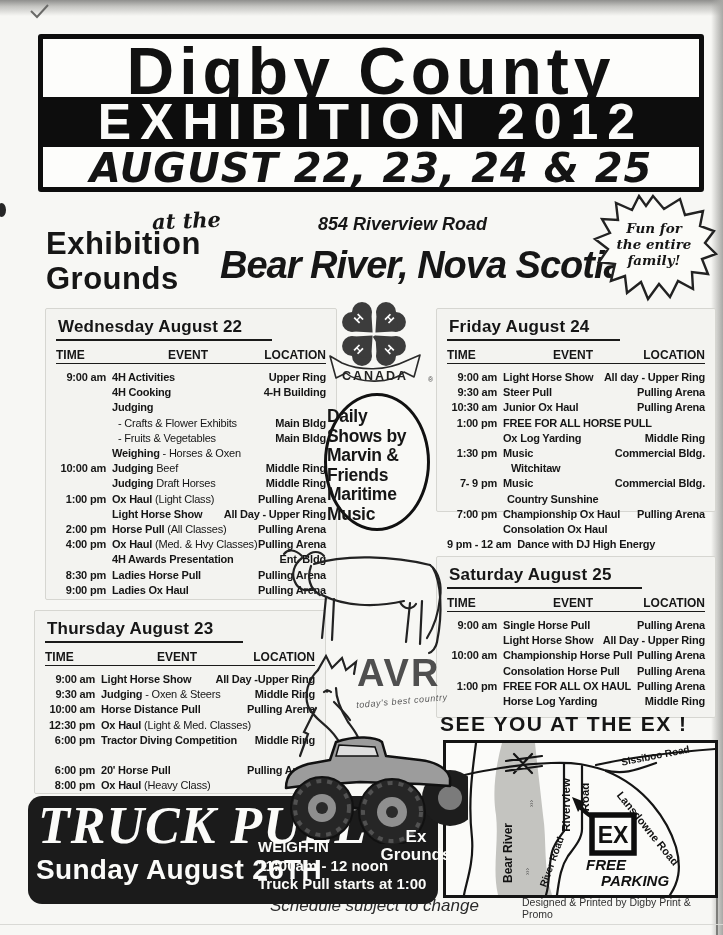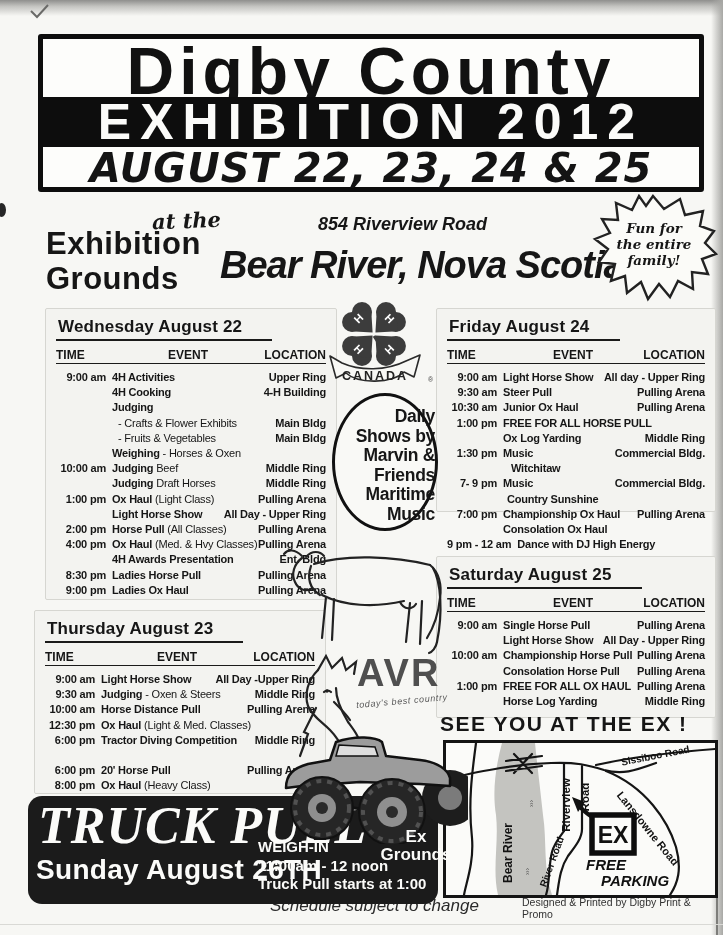--- a/index.html
+++ b/index.html
@@ -53,22 +53,22 @@
   .s-row{display:flex;font-size:11px;line-height:15.2px;min-height:15.2px;letter-spacing:-.2px;white-space:nowrap;}
   .r-time{width:50px;text-align:right;flex-shrink:0;font-weight:bold;}
   .r-time.wide{width:auto;}
   .r-event{flex:1;margin-left:6px;min-width:0;}
   .r-event .eb{font-weight:bold;}
   .r-event .er{font-weight:normal;}
   .r-loc{font-weight:bold;text-align:right;margin-left:4px;}
 
   
   .fourh{position:absolute;left:316px;top:294px;width:120px;height:100px;}
-  .oval{position:absolute;left:332px;top:393px;width:106px;height:138px;border:3.5px solid #111;
-    border-radius:50%;background:#f9f9f6;box-sizing:border-box;text-align:right;}
+  .oval{position:absolute;left:324px;top:393px;width:106px;height:138px;border:3.5px solid #111;
+    border-radius:50%;background:#f9f9f6;box-sizing:border-box;text-align:left;}
   .oval-text{margin-top:11px;font-size:17.5px;font-weight:800;line-height:19.5px;white-space:pre-line;letter-spacing:-.3px;}
   .cow{position:absolute;left:282px;top:540px;width:170px;height:122px;}
   .horse{position:absolute;left:290px;top:648px;width:104px;height:118px;}
   .avr{position:absolute;left:357px;top:652px;font-size:38px;font-weight:900;color:#4f4f4f;letter-spacing:2px;}
   .avr-tag{position:absolute;left:356px;top:696px;font-size:9px;font-style:italic;color:#5a5a5a;
     transform:rotate(-5deg);letter-spacing:.6px;}
 
   
   .tp-box{position:absolute;left:28px;top:796px;width:410px;height:108px;background:#1b1b1b;border-radius:14px;z-index:2;}
   .tp-title{position:absolute;left:10px;top:0px;color:#fbfbf9;font-family:"Liberation Serif",serif;

